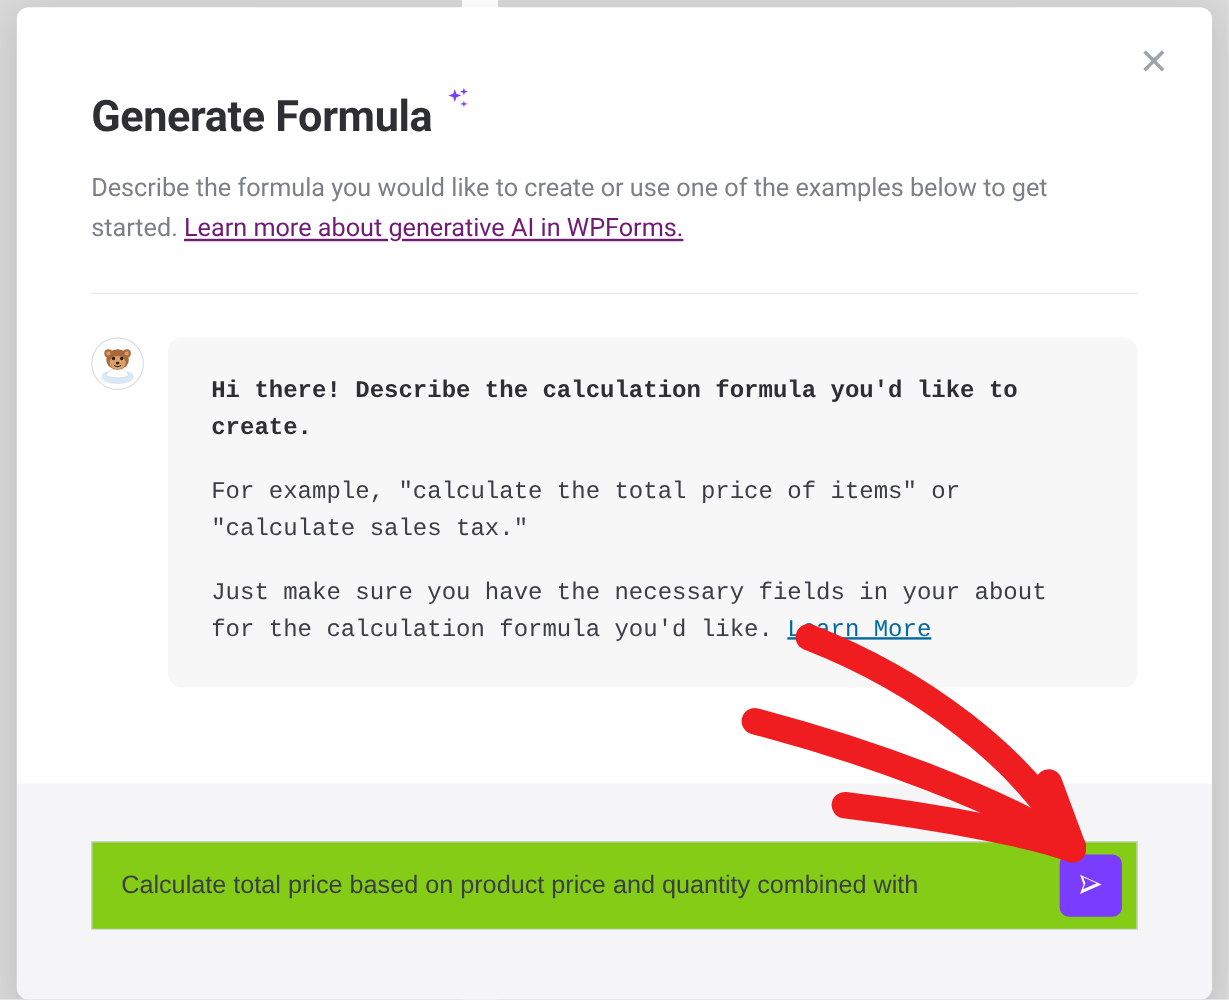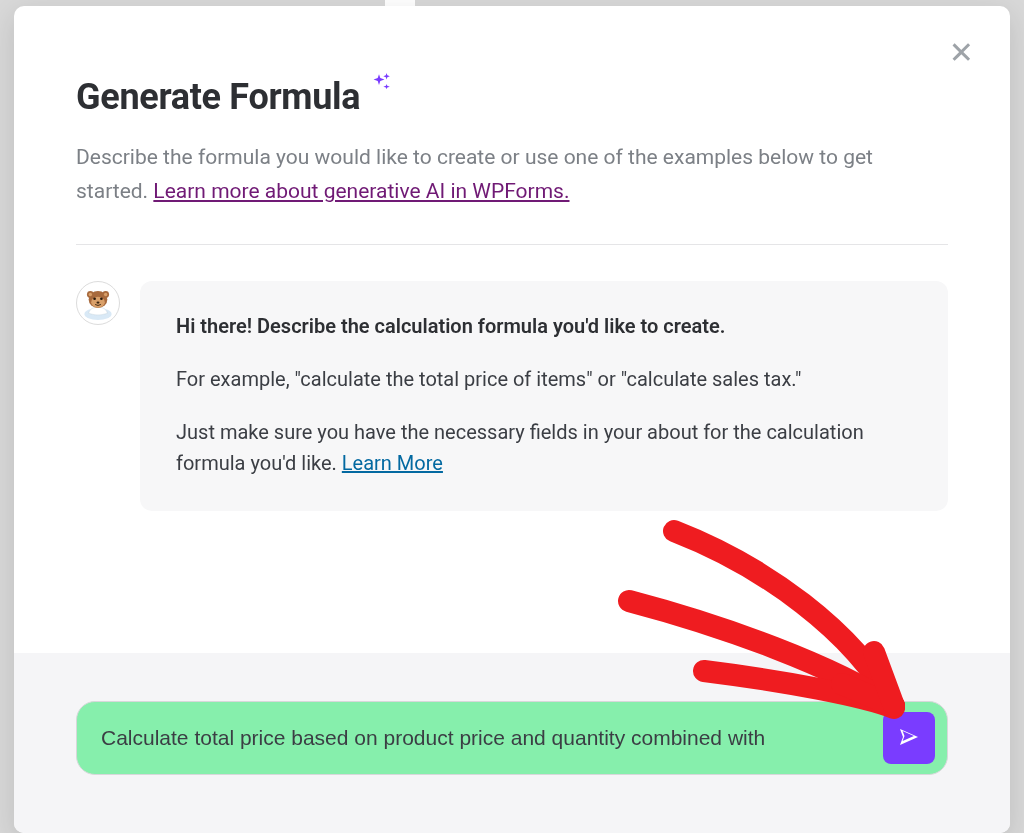--- a/index.html
+++ b/index.html
@@ -94,42 +94,43 @@
       flex: 1 1 auto;
       background: #f7f7f8;
       border-radius: 12px;
       padding: 30px 36px 32px 36px;
     }
     .bubble p {
       font-size: 20px;
       line-height: 1.55;
       color: #3b3e44;
       margin-bottom: 22px;
+      font-family: Liberation Mono, monospace;
     }
     .bubble p:last-child { margin-bottom: 0; }
     .bubble p.lead { font-weight: 600; color: #2d2f33; }
     .bubble a.learn {
       color: #0369a1;
       text-decoration: underline;
     }
     .arrow-overlay {
       position: absolute;
       pointer-events: none;
     }
     .input-zone {
       background: #f5f5f7;
       padding: 48px 62px 58px 62px;
       flex: 0 0 auto;
     }
     .input-wrap {
       display: flex;
       align-items: center;
-      background: #86efac;
+      background: #84cc16;
       border: 1px solid #d7d8da;
-      border-radius: 19px;
+      border-radius: 0;
       padding: 10px 12px 10px 24px;
       gap: 14px;
     }
     .prompt-input {
       flex: 1 1 auto;
       border: none;
       outline: none;
       font-size: 21px;
       color: #3b3e44;
       background: transparent;

